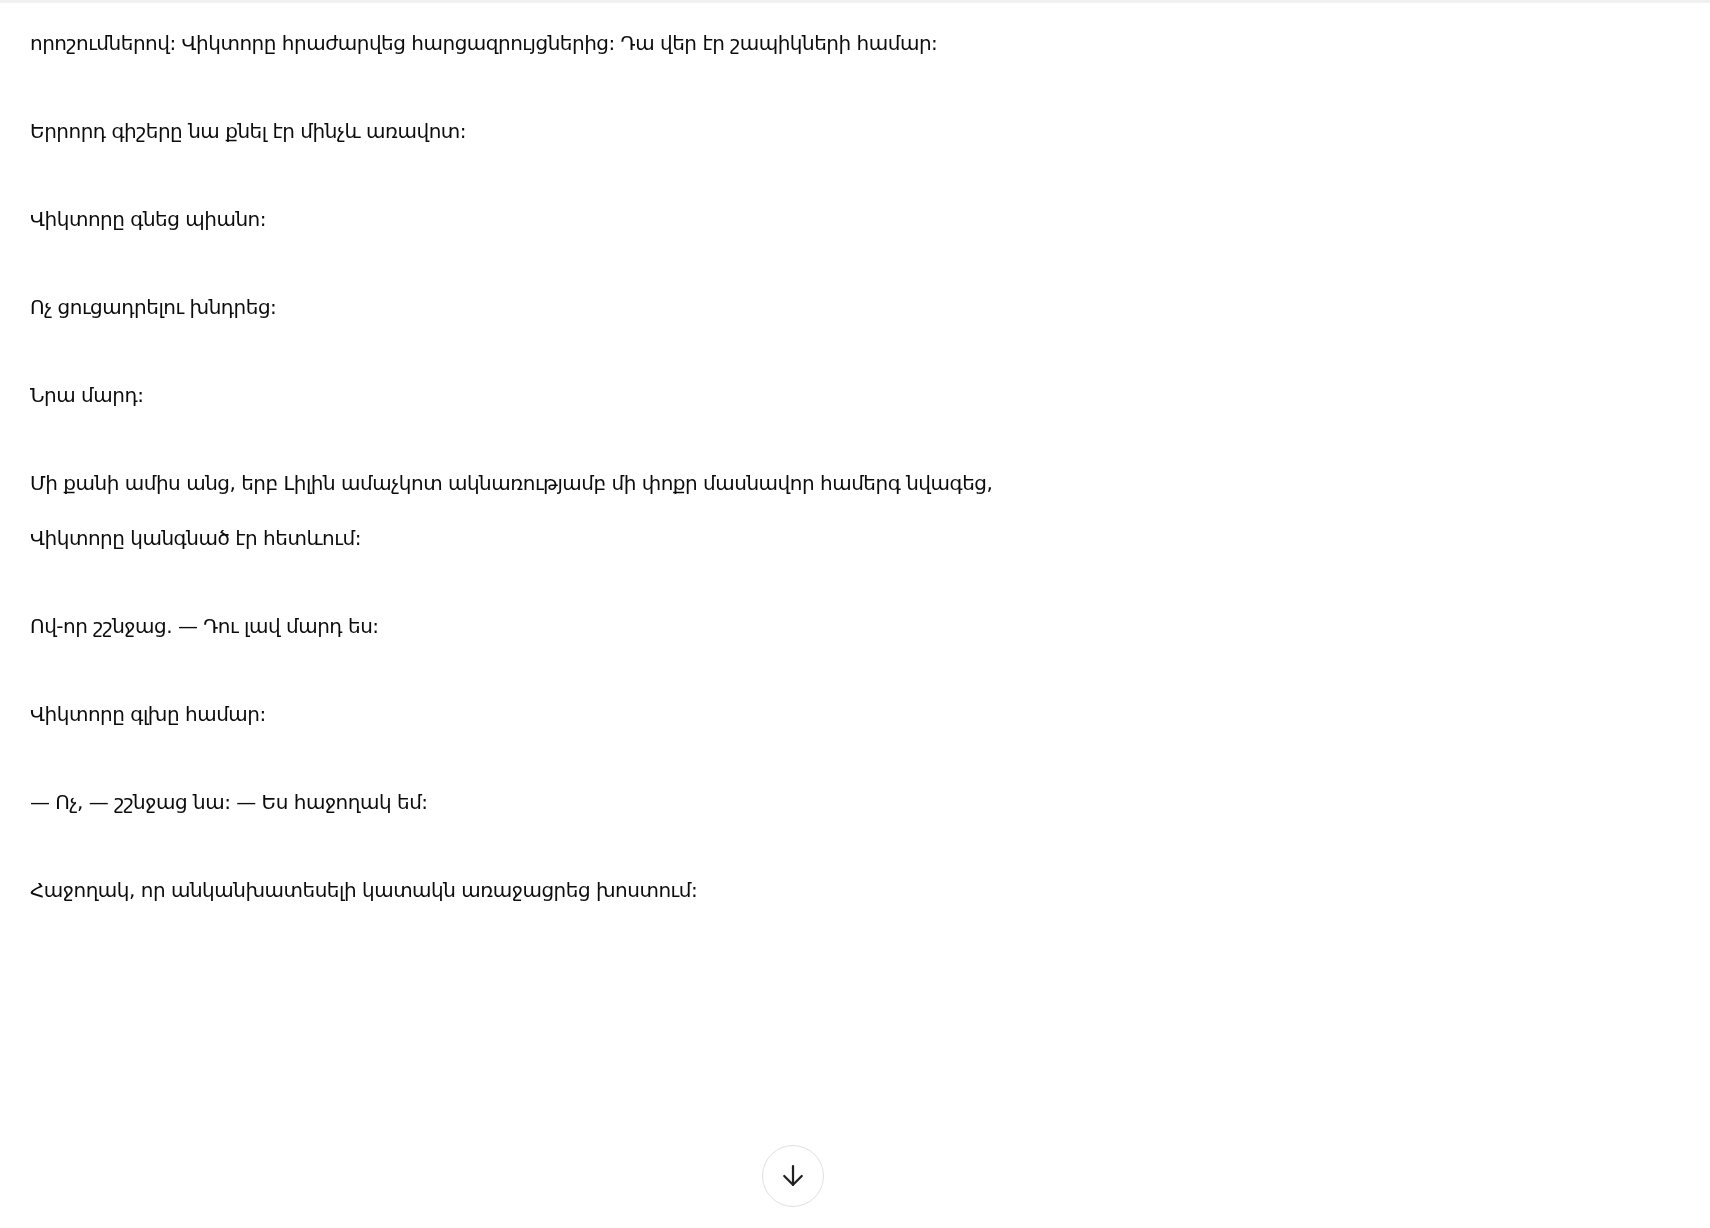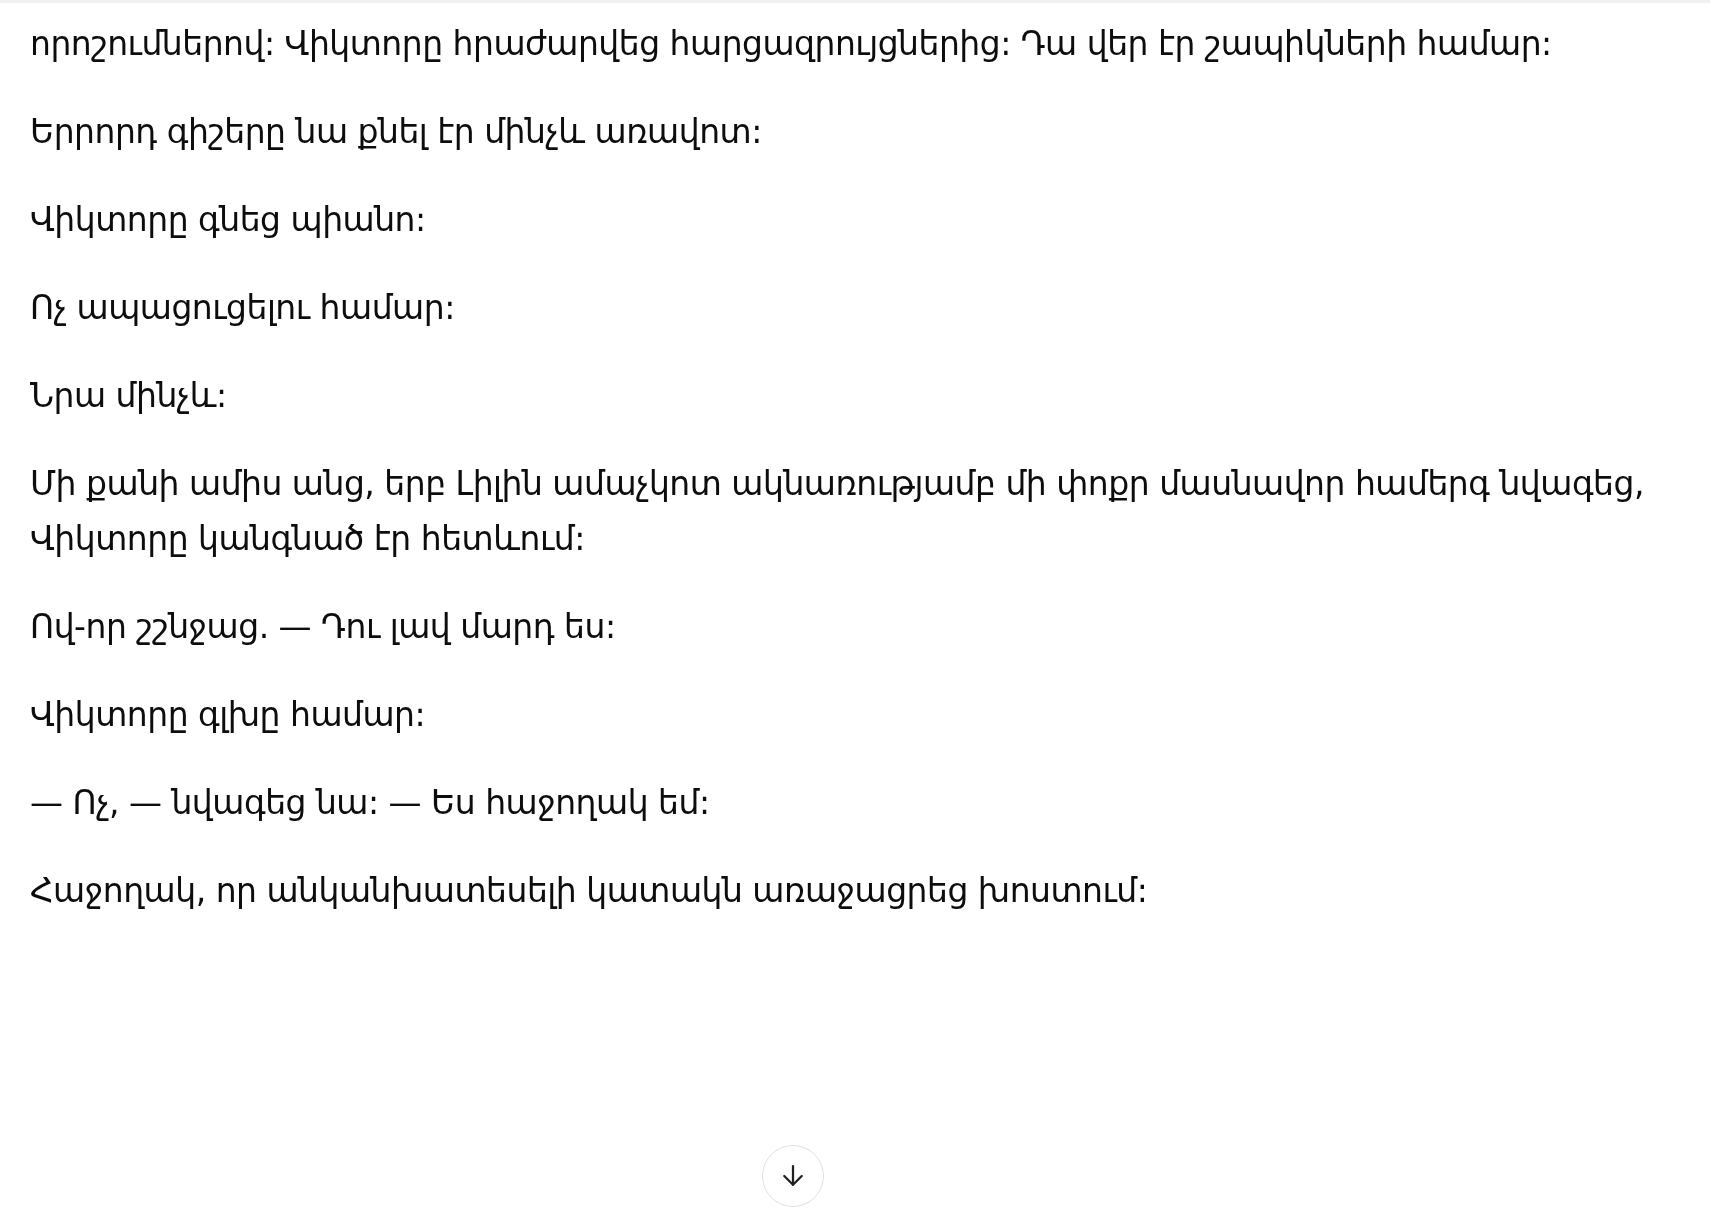--- a/index.html
+++ b/index.html
@@ -23,21 +23,21 @@
     background: #f1f1f1;
   }
   .transcript {
     position: absolute;
     left: 30px;
     top: 16px;
     width: 1660px;
   }
   .transcript p {
     margin: 0 0 33px 0;
-    font-size: 33px;
+    font-size: 20px;
     line-height: 55px;
     letter-spacing: -0.5px;
     white-space: pre; 
     color: #0d0d0d;
   }
   .scroll-btn {
     position: absolute;
     left: 762px;
     top: 1145px;
     width: 62px;
@@ -59,27 +59,27 @@
 </style>
 </head>
 <body>
 
 <div class="top-hairline"></div>
 
 <div class="transcript">
   <p>որոշումներով: Վիկտորը հրաժարվեց հարցազրույցներից: Դա վեր էր շապիկների համար:</p>
   <p>Երրորդ գիշերը նա քնել էր մինչև առավոտ:</p>
   <p>Վիկտորը գնեց պիանո:</p>
-  <p>Ոչ ապացուցելու համար:</p>
-  <p>Նրա մինչև:</p>
+  <p>Ոչ ցուցադրելու խնդրեց:</p>
+  <p>Նրա մարդ:</p>
   <p>Մի քանի ամիս անց, երբ Լիլին ամաչկոտ ակնառությամբ մի փոքր մասնավոր համերգ նվագեց,
 Վիկտորը կանգնած էր հետևում:</p>
   <p>Ով-որ շշնջաց. — Դու լավ մարդ ես:</p>
   <p>Վիկտորը գլխը համար:</p>
-  <p>— Ոչ, — նվագեց նա: — Ես հաջողակ եմ:</p>
+  <p>— Ոչ, — շշնջաց նա: — Ես հաջողակ եմ:</p>
   <p>Հաջողակ, որ անկանխատեսելի կատակն առաջացրեց խոստում:</p>
 </div>
 
 <button class="scroll-btn">
   <span>
     <svg width="30" height="30" viewBox="0 0 24 24" fill="none" stroke="#212121" stroke-width="1.8" stroke-linecap="round" stroke-linejoin="round">
       <line x1="12" y1="4" x2="12" y2="19"></line>
       <polyline points="5,12 12,19 19,12"></polyline>
     </svg>
   </span>

